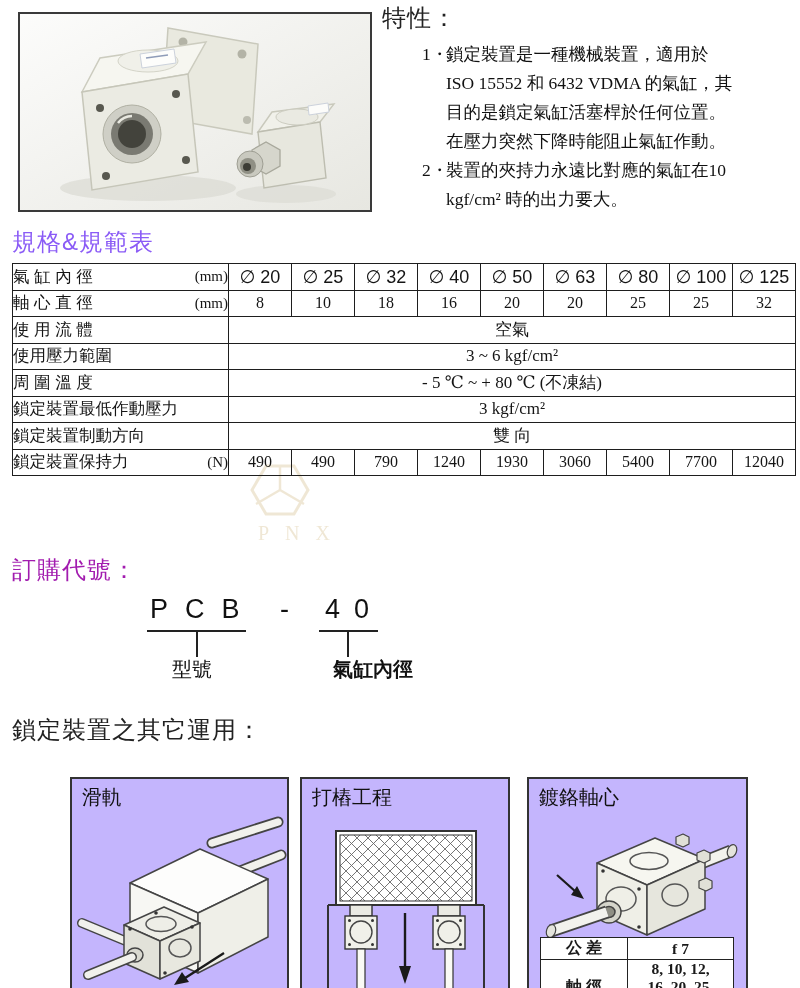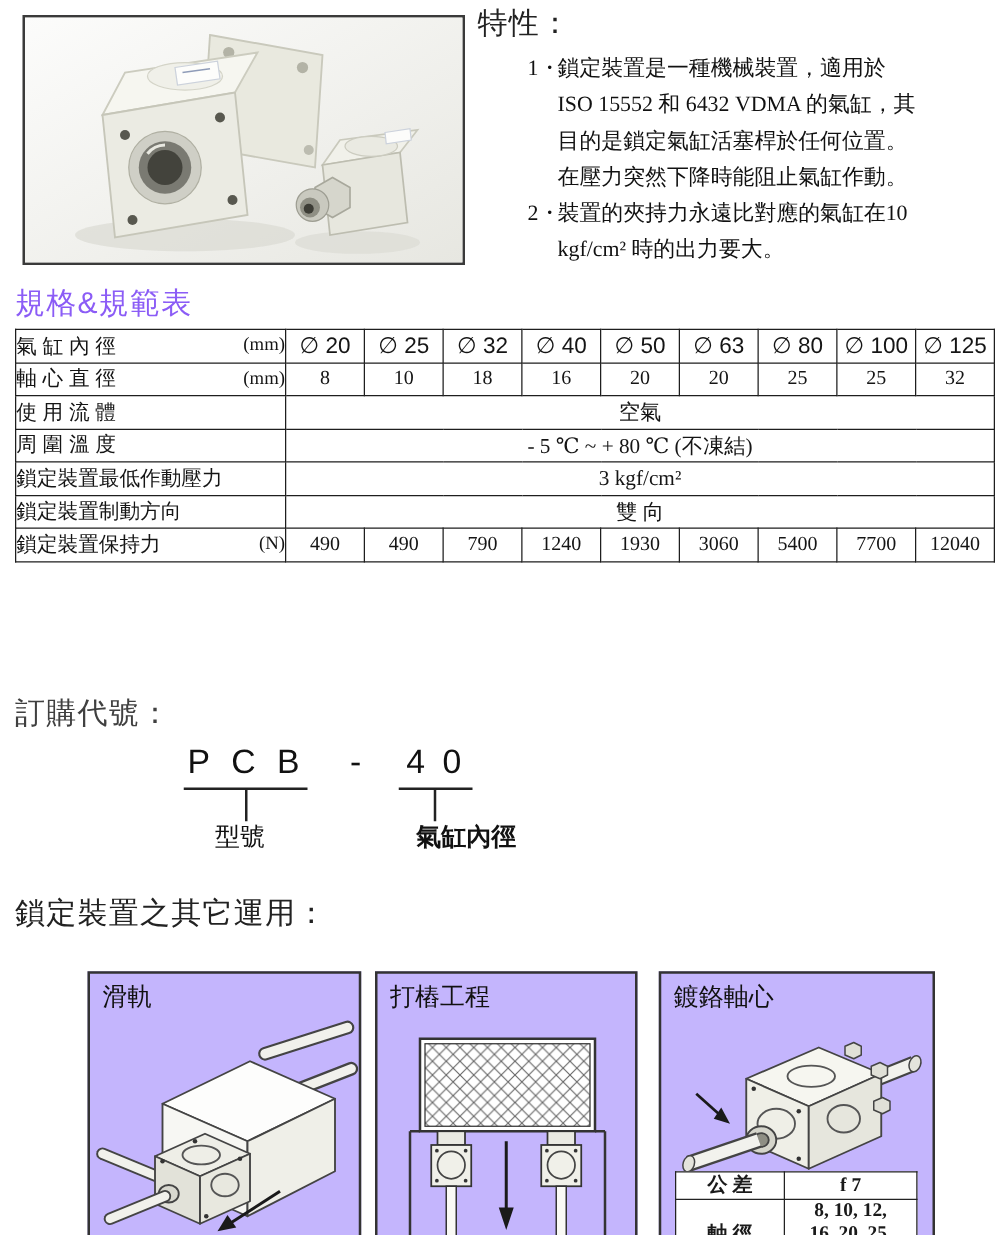--- a/index.html
+++ b/index.html
@@ -30,21 +30,21 @@
   .lu{font-family:"Liberation Serif","DejaVu Serif",serif;font-size:15px;color:#151515;}
   td.val{text-align:center;font-family:"Liberation Serif","DejaVu Serif",serif;font-size:16px;color:#151515;}
   td.val.hdr{font-family:"Liberation Sans","DejaVu Sans",sans-serif;font-size:18px;}
   td.val.sp{font-size:17px;}
 
   
   .watermark{position:absolute;left:236px;top:462px;width:120px;height:92px;color:#e6d8ba;opacity:.6;pointer-events:none;}
   .wm-text{position:absolute;left:22px;top:60px;font-size:20px;letter-spacing:16px;font-family:"Liberation Serif",serif;}
 
   
-  .oc-title{position:absolute;left:12px;top:554px;margin:0;font-size:24px;font-weight:500;letter-spacing:1px;color:#404040;}
+  .oc-title{position:absolute;left:12px;top:554px;margin:0;font-size:24px;font-weight:500;letter-spacing:1px;color:#a21caf;}
   .oc-model{position:absolute;left:150px;top:594px;font-size:27px;letter-spacing:17px;color:#111;}
   .oc-dash{position:absolute;left:280px;top:594px;font-size:27px;color:#111;}
   .oc-bore{position:absolute;left:325px;top:594px;font-size:27px;letter-spacing:14px;color:#111;}
   .oc-u1{position:absolute;left:147px;top:630px;width:99px;height:2px;background:#222;}
   .oc-u2{position:absolute;left:319px;top:630px;width:59px;height:2px;background:#222;}
   .oc-v1{position:absolute;left:196px;top:631px;width:2px;height:26px;background:#222;}
   .oc-v2{position:absolute;left:347px;top:631px;width:2px;height:26px;background:#222;}
   .oc-lblm{position:absolute;left:172px;top:656px;font-size:20px;font-family:"Liberation Serif","DejaVu Serif",serif;color:#111;}
   .oc-lblb{position:absolute;left:333px;top:656px;font-size:20px;font-family:"Liberation Serif","DejaVu Serif",serif;color:#111;font-weight:bold;}
 
@@ -125,20 +125,27 @@
     </div>
     <div class="feat-item">
       <span class="feat-num">2・</span>
       <div class="feat-line">裝置的夾持力永遠比對應的氣缸在10</div>
       <div class="feat-line">kgf/cm² 時的出力要大。</div>
     </div>
   </section>
 
   <h2 class="spec-title">規格&amp;規範表</h2>
 
+  <div class="watermark">
+    <svg viewBox="0 0 120 92">
+      <polygon points="30,4 58,4 72,28 58,52 30,52 16,28" fill="none" stroke="currentColor" stroke-width="3"></polygon>
+      <path d="M44,28 L44,4 M44,28 L68,42 M44,28 L20,42" fill="none" stroke="currentColor" stroke-width="2.5"></path>
+    </svg>
+    <span class="wm-text">PNX</span>
+  </div>
 
   <table class="spec">
     <colgroup>
       <col style="width:216px">
         <col>
         <col>
         <col>
         <col>
         <col>
         <col>
@@ -181,20 +188,28 @@
         <td class="val">25</td>
         <td class="val">32</td>
       </tr>
       <tr>
         <td class="lbl">
             <div class="lblw">
           <span class="lt">使 用 流 體</span>
             </div>
           </td>
         <td class="val sp" colspan="9">空氣</td>
+      </tr>
+      <tr>
+        <td class="lbl">
+            <div class="lblw">
+          <span class="lt">使用壓力範圍</span>
+            </div>
+          </td>
+        <td class="val sp" colspan="9">3 ~ 6 kgf/cm²</td>
       </tr>
       <tr>
         <td class="lbl">
             <div class="lblw">
           <span class="lt">周 圍 溫 度</span>
             </div>
           </td>
         <td class="val sp" colspan="9">- 5 ℃ ~ + 80 ℃ (不凍結)</td>
       </tr>
       <tr>

